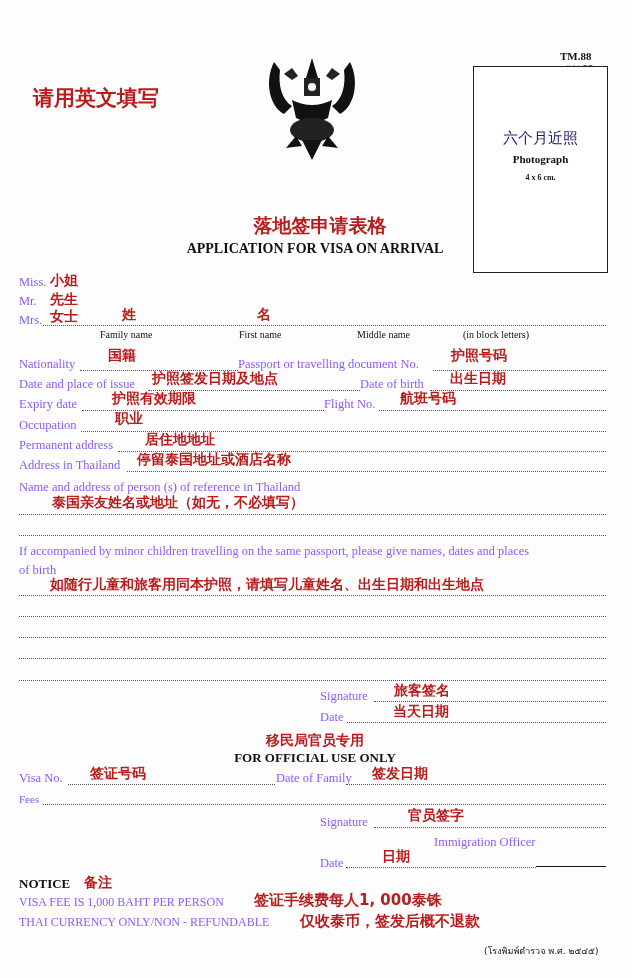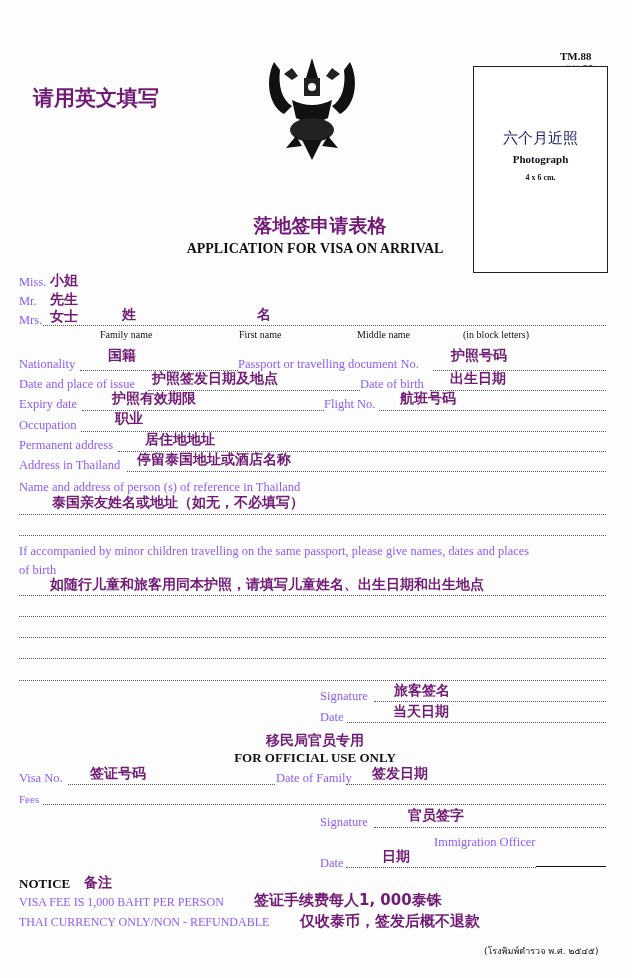--- a/index.html
+++ b/index.html
@@ -1,19 +1,19 @@
 <!DOCTYPE html>
 <html><head>
 <meta charset="utf-8">
 <style>
   * { box-sizing: border-box; margin: 0; padding: 0; }
   html, body { width: 632px; height: 978px; background: #fdfdfd; overflow: hidden; }
   body { position: relative; font-family: "Liberation Serif", "DejaVu Serif", serif; color: #111; }
   .abs { position: absolute; }
-  .blue { color: #701a75; font-family: "DejaVu Sans", "Liberation Sans", sans-serif; font-weight: bold; }
+  .blue { color: #b91c1c; font-family: "DejaVu Sans", "Liberation Sans", sans-serif; font-weight: bold; }
   .lbl { font-size: 12.5px; color: #8b5cf6; white-space: nowrap; text-align: right; }
   .dot { position: absolute; height: 0; border-bottom: 1px dotted #555; }
   .small { font-size: 10px; }
   .photo-box { border: 1.5px solid #222; background: #fff; }
   .center { text-align: center; }
 </style>
 </head>
 <body>
 
 <div class="abs" style="left:565px;top:31px;font-size:11px;font-weight:bold;margin-top:28px;">ตม.88</div>

